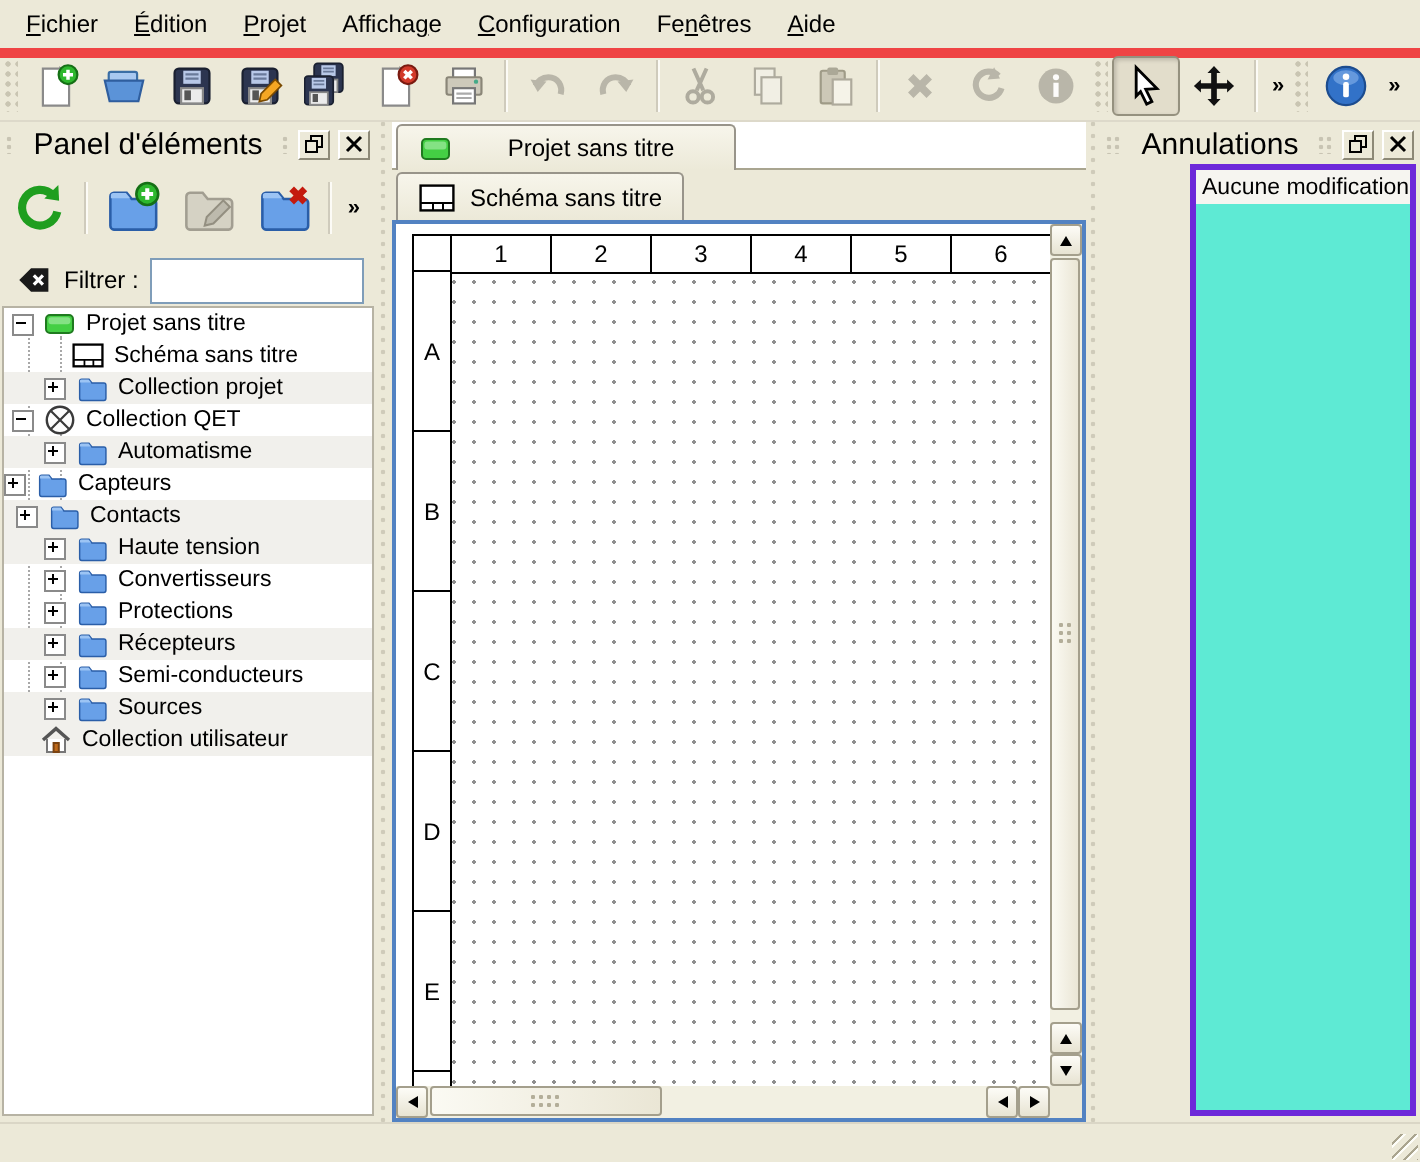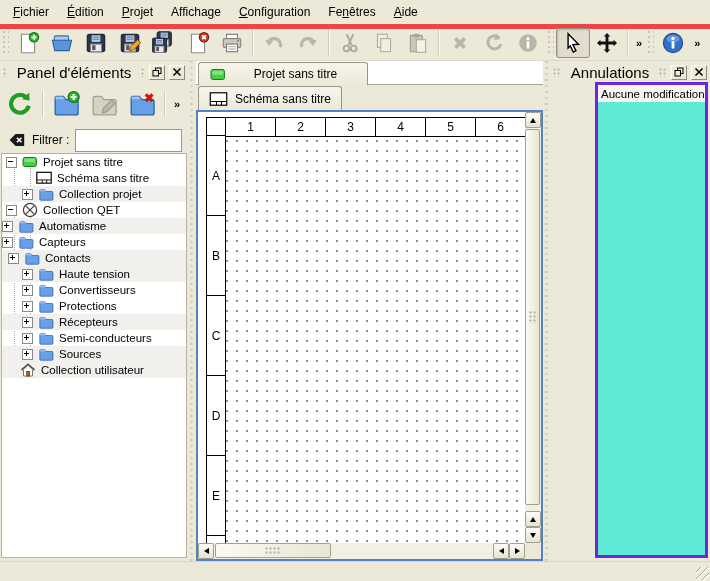--- a/index.html
+++ b/index.html
@@ -425,21 +425,21 @@
         <div class="tree-row" style="padding-left: 4px; text-align: center;">
           <span class="exp"></span>
           <span class="tree-ico">
             <svg viewBox="0 0 16 16">
               <circle cx="8" cy="8" r="6.6" fill="#fdfdfd" stroke="#3a3a3a" stroke-width="1.2"></circle>
               <path d="M3.6 3.6l8.8 8.8M12.4 3.6l-8.8 8.8" stroke="#3a3a3a" stroke-width="1.1"></path>
             </svg>
           </span>
           <span>Collection QET</span>
         </div>
-        <div class="tree-row alt" style="">
+        <div class="tree-row alt" style="padding-left: 20px;">
           <span class="exp plus"></span>
           <span class="tree-ico">
             <svg viewBox="0 0 16 16">
               <g transform="scale(0.73)">
                 <path d="M2.5 6.5c0-.8.6-1.5 1.4-1.5h5l2 2.5h8.2c.8 0 1.4.7 1.4 1.5v9c0 .8-.6 1.5-1.4 1.5H3.9c-.8 0-1.4-.7-1.4-1.5z" fill="#68a0e8" stroke="#2a5ea8"></path>
                 <path d="M2.7 7.2h7.6l-1.7-2.1h-5c-.6 0-.9.5-.9 1z" fill="#9cc4f4"></path>
               </g>
             </svg>
           </span>
           <span>Automatisme</span>

